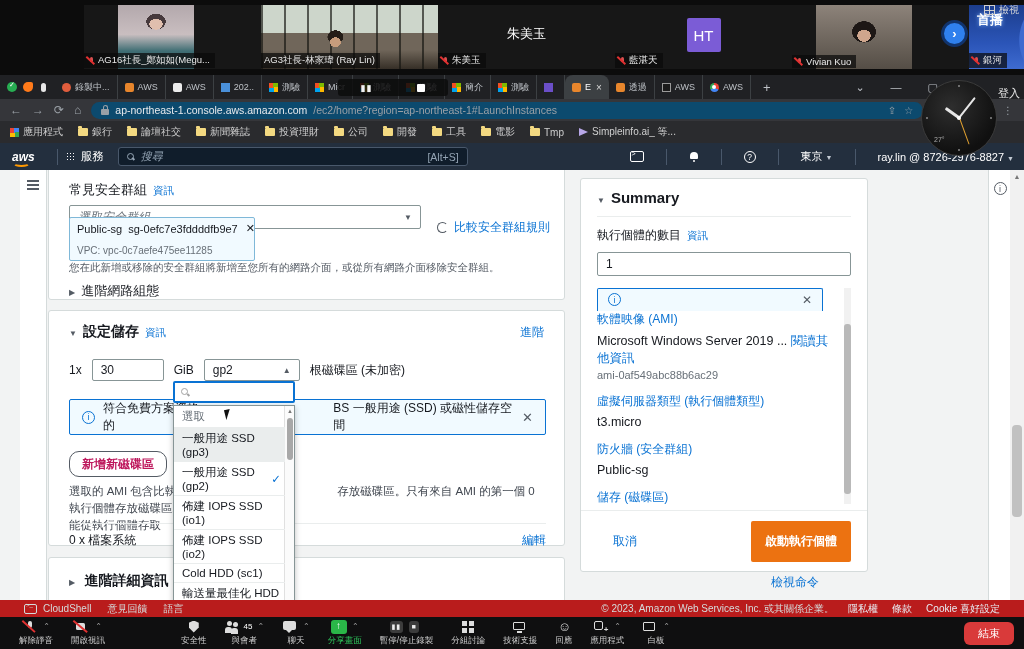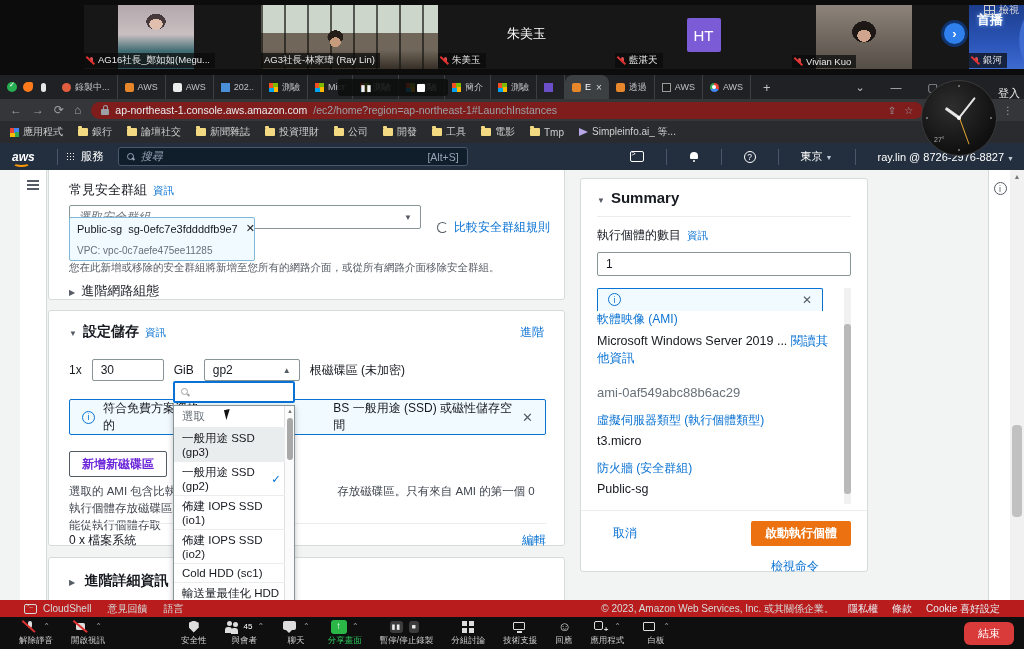--- a/index.html
+++ b/index.html
@@ -75,21 +75,21 @@
   #newtab-btn{color:#bdc1c6;font-size:13px;padding:0 8px;}
   #winctrl{position:absolute;right:86px;top:75px;height:24px;display:flex;gap:26px;align-items:center;color:#bdc1c6;font-size:11px;z-index:4;}
   #signin-chip{position:absolute;right:4px;top:86px;color:#e8e8e8;font-size:11px;z-index:70;}
   #rec-overlay{position:absolute;left:338px;top:79px;width:110px;height:17px;background:rgba(12,12,12,.85);
     border-radius:3px;z-index:6;display:flex;align-items:center;justify-content:space-around;color:#f2f2f2;}
   .rp{font-size:9px;letter-spacing:1px;}
   .rs{width:8px;height:8px;background:#fff;border-radius:1px;}
 
   #navbar{position:absolute;left:0;top:99px;width:1024px;height:22px;background:#35363a;display:flex;align-items:center;gap:10px;padding:0 10px;box-sizing:border-box;z-index:4;}
   .nav-ic{color:#9aa0a6;font-size:12px;}
-  #omnibox{flex:1;height:17px;background:#7f1d1d;border-radius:9px;display:flex;align-items:center;gap:6px;padding:0 10px;overflow:hidden;}
+  #omnibox{flex:1;height:17px;background:#0c4a6e;border-radius:9px;display:flex;align-items:center;gap:6px;padding:0 10px;overflow:hidden;}
   .lock{position:relative;width:8px;height:6px;background:#9aa0a6;border-radius:1px;margin-top:3px;flex:none;}
   .lock::before{content:"";position:absolute;left:1.5px;top:-4px;width:5px;height:4px;border:1.5px solid #9aa0a6;border-bottom:none;border-radius:3px 3px 0 0;box-sizing:border-box;}
   .url-host{color:#e8eaed;font-size:10.5px;white-space:nowrap;}
   .url-path{color:#9aa0a6;font-size:10.5px;white-space:nowrap;overflow:hidden;text-overflow:ellipsis;}
   .omni-right{margin-left:auto;display:flex;gap:8px;color:#9aa0a6;font-size:10px;flex:none;}
   .nav-right{display:flex;gap:9px;align-items:center;}
   .sq-ic{width:10px;height:9px;border:1.5px solid #9aa0a6;border-radius:2px;box-sizing:border-box;}
   .dl-ic{color:#6aa5f8;font-size:11px;font-weight:bold;}
   .dots{color:#9aa0a6;font-size:10px;letter-spacing:1px;}
 
@@ -165,21 +165,21 @@
   .stor-head{display:flex;align-items:baseline;}
   .adv-right{margin-left:auto;font-size:12px;}
   .vol-row{display:flex;align-items:center;gap:10px;margin-top:18px;}
   .num-input{width:72px;height:22px;border:1px solid #879596;border-radius:2px;display:flex;align-items:center;padding:0 8px;box-sizing:border-box;font-size:12px;}
   .type-sel{width:96px;height:22px;border:1px solid #879596;border-radius:2px;display:flex;align-items:center;padding:0 8px;box-sizing:border-box;font-size:12px;}
   .banner{position:absolute;left:20px;top:88px;width:477px;height:36px;border:1px solid #0972d3;background:#f1faff;border-radius:2px;
     display:flex;align-items:center;gap:8px;padding:0 12px;box-sizing:border-box;font-size:12px;}
   .info-cir{width:13px;height:13px;border:1.5px solid #0972d3;border-radius:50%;color:#0972d3;font-size:9px;display:flex;align-items:center;justify-content:center;box-sizing:border-box;flex:none;}
   .gap110{width:112px;flex:none;}
   .banner-x{margin-left:auto;font-size:13px;color:#545b64;}
-  .sec-btn{position:absolute;left:20px;top:140px;height:24px;border:1px solid #545b64;border-radius:2px;background:#fff;color:#6d28d9;font-weight:bold;font-size:12px;display:flex;align-items:center;padding:0 12px;}
+  .sec-btn{position:absolute;left:20px;top:140px;height:24px;border:1px solid #545b64;border-radius:10px;background:#fff;color:#be185d;font-weight:bold;font-size:12px;display:flex;align-items:center;padding:0 12px;}
   .ami-note{position:absolute;left:20px;top:172px;width:480px;color:#414750;font-size:11.5px;line-height:17px;}
   .gap135{display:inline-block;width:138px;}
   .fs-row{position:absolute;left:20px;top:212px;width:477px;display:flex;font-size:12px;border-top:1px solid #eaeded;padding-top:8px;}
   .fs-edit{margin-left:auto;}
 
   
   #card-adv{left:48px;top:387px;width:517px;height:60px;padding:14px 20px;}
 
   
   #dropdown{position:absolute;left:173px;top:211px;width:122px;z-index:50;}
@@ -200,27 +200,27 @@
   #summary{left:580px;top:8px;width:288px;height:394px;padding:0;}
   .sum-pad{padding:10px 16px 0 16px;}
   .sum-title{font-weight:bold;font-size:15px;}
   .sum-div{border-top:1px solid #eaeded;margin-top:10px;}
   .inst-label{margin-top:10px;font-size:12px;}
   .inst-input{margin-top:8px;width:254px;height:24px;border:1px solid #879596;border-radius:2px;display:flex;align-items:center;padding:0 8px;box-sizing:border-box;}
   #sum-fields{position:relative;margin-top:12px;height:216px;overflow:hidden;padding-right:14px;}
   .sfield{margin-bottom:12px;}
   .slabel{font-size:12px;margin-bottom:5px;}
   .svalue{font-size:12.5px;color:#16191f;}
-  .ssub{font-size:13px;color:#687078;margin-top:18px;}
+  .ssub{font-size:11px;color:#687078;margin-top:2px;}
   .sum-scroll{position:absolute;right:0;top:0;width:7px;height:216px;background:#f1f1f1;}
   .sum-thumb{position:absolute;right:0;top:36px;width:7px;height:170px;background:#b9b9b9;border-radius:3px;}
   .cut-banner{margin:0 14px 0 0;height:18px;border:1px solid #0972d3;background:#f1faff;border-radius:2px 2px 0 0;border-bottom:none;
     display:flex;align-items:flex-start;gap:8px;padding:4px 10px 0;overflow:hidden;}
   .sum-foot{border-top:1px solid #eaeded;margin-top:6px;padding:10px 16px;display:flex;align-items:center;}
-  .launch-btn{margin-left:auto;background:#ec7211;color:#fff;font-weight:bold;font-size:12px;border-radius:2px;height:25px;display:flex;align-items:center;padding:0 14px;}
+  .launch-btn{margin-left:auto;background:#ec7211;color:#fff;font-weight:bold;font-size:12px;border-radius:2px;height:25px;display:flex;align-items:center;padding:8px 14px;}
   .preview-link{text-align:right;padding:2px 48px 0 0;font-size:12px;}
 
   
   #help-rail{position:absolute;left:988px;top:0;width:22px;height:430px;background:#fff;border-left:1px solid #d5dbdb;}
   .i-cir{margin:12px auto;width:13px;height:13px;border:1.5px solid #545b64;border-radius:50%;color:#545b64;font-size:9px;display:flex;align-items:center;justify-content:center;box-sizing:border-box;}
   #page-scroll{position:absolute;left:1010px;top:0;width:14px;height:430px;background:#f1f1f1;}
   .ps-up{text-align:center;font-size:7px;color:#777;padding-top:3px;}
   .ps-thumb{position:absolute;left:2px;top:255px;width:10px;height:92px;background:#c1c1c1;border-radius:4px;}
 
   

